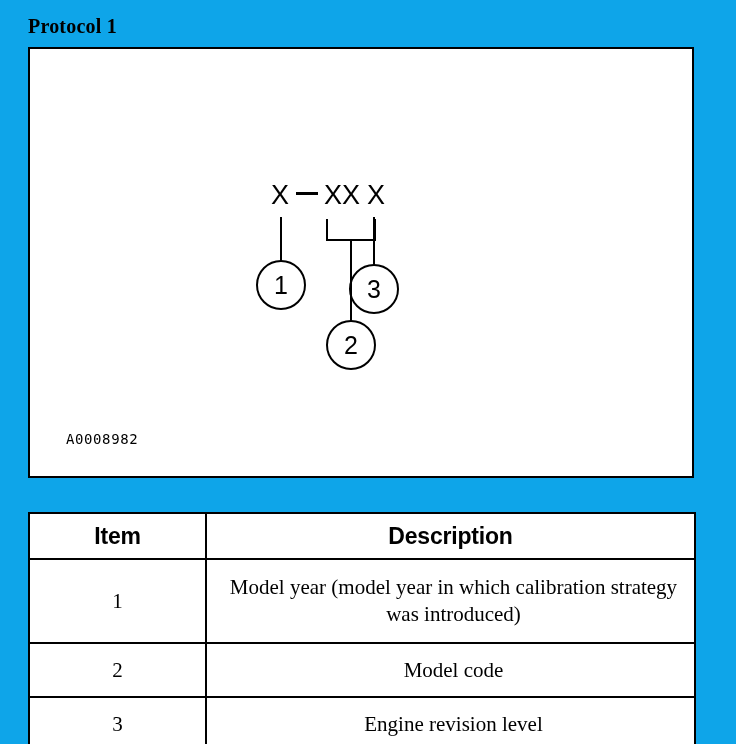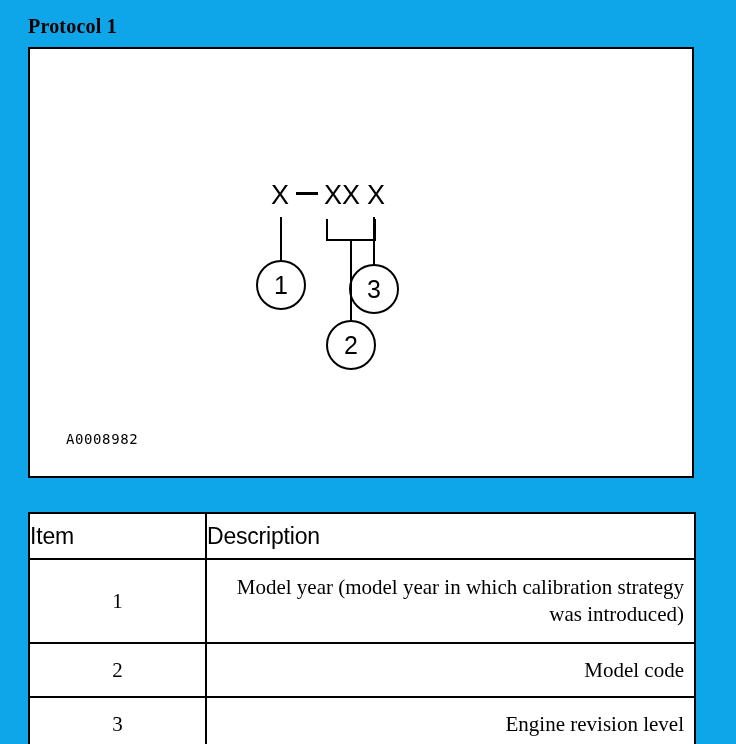--- a/index.html
+++ b/index.html
@@ -81,39 +81,39 @@
 
   .legend-table th,
   .legend-table td {
     border: 2px solid #000000;
     padding: 0;
     color: #000000;
   }
 
   .legend-table th {
     font-family: "Liberation Sans", sans-serif;
-    font-weight: normal;
+    font-weight: bold;
     font-size: 23px;
     height: 44px;
-    text-align: left;
+    text-align: center;
     vertical-align: middle;
     letter-spacing: -0.2px;
   }
 
   .legend-table td.cell-item {
     font-family: "Liberation Serif", serif;
     font-size: 21px;
     text-align: center;
     vertical-align: middle;
   }
 
   .legend-table td.cell-desc {
     font-family: "Liberation Serif", serif;
     font-size: 21px;
-    text-align: right;
+    text-align: center;
     vertical-align: middle;
     padding: 6px 10px 6px 16px;
     line-height: 27px;
   }
 
   .row-tall td { height: 70px; }
   .row-short td { height: 40px; }
 </style>
 </head>
 <body>

